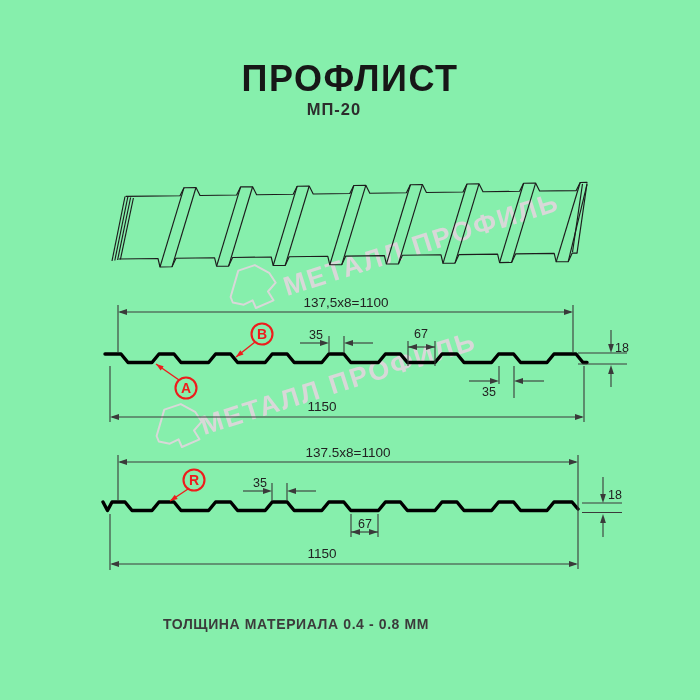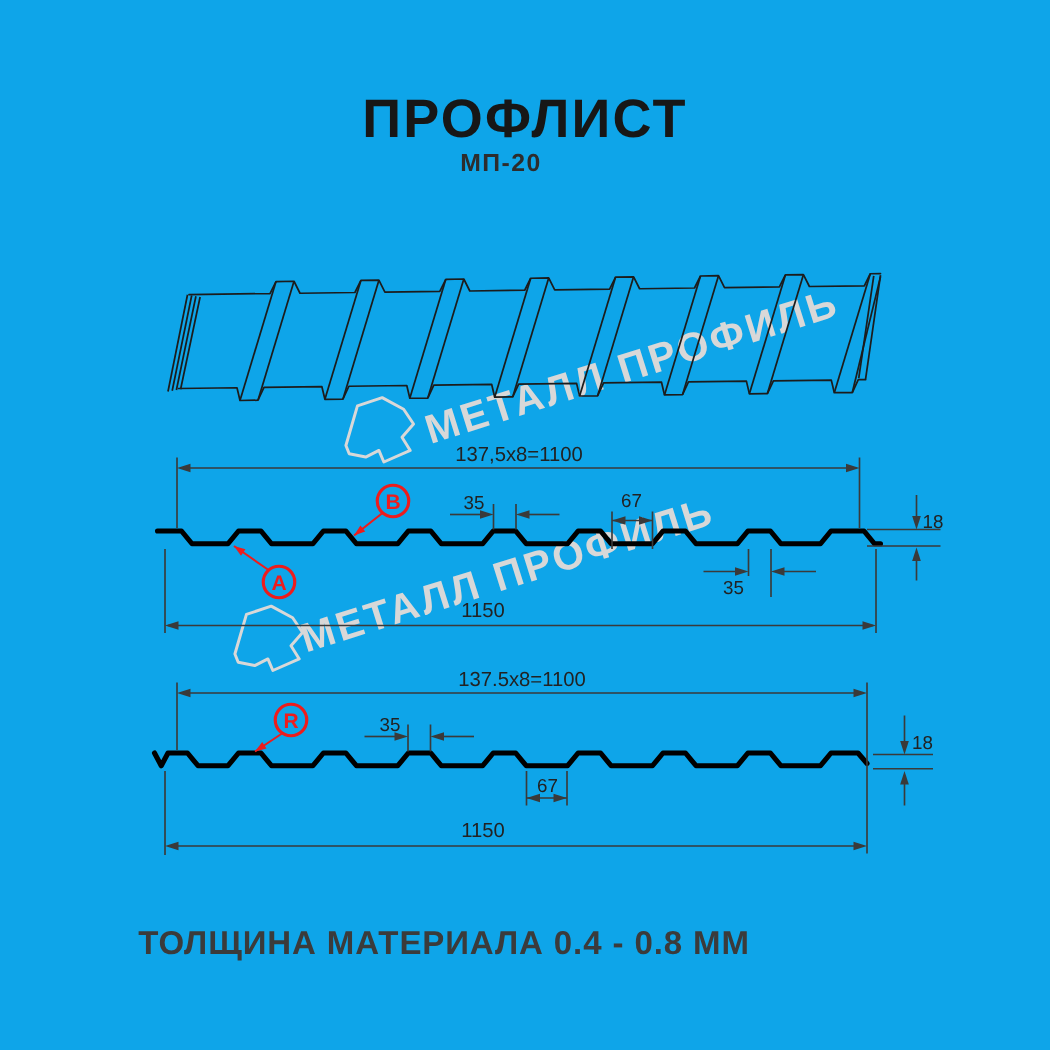--- a/index.html
+++ b/index.html
@@ -1,23 +1,23 @@
 <!DOCTYPE html>
 <html><head>
 <meta charset="utf-8">
 <style>
   html,body{margin:0;padding:0;background:#fff;}
-  .canvas{position:relative;width:700px;height:700px;background:#0ea5e9;overflow:hidden;
+  .canvas{position:relative;width:700px;height:700px;background:#86efac;overflow:hidden;
           font-family:"Liberation Sans",sans-serif;}
   .title{position:absolute;top:58px;left:0;width:700px;text-align:center;
          font-size:36px;font-weight:800;letter-spacing:1.5px;color:#171717;}
   .subtitle{position:absolute;top:100px;left:0;width:668px;text-align:center;
          font-size:16.5px;font-weight:600;letter-spacing:1px;color:#2d2d2d;}
   .footer{position:absolute;top:616px;left:0;width:592px;text-align:center;
-         font-size:22px;font-weight:600;letter-spacing:0.6px;color:#3b3b3b;}
+         font-size:14px;font-weight:600;letter-spacing:0.6px;color:#3b3b3b;}
   svg{position:absolute;left:0;top:0;}
   text.dim{font-size:13.5px;fill:#222;font-family:"Liberation Sans",sans-serif;}
   text.dimS{font-size:12.5px;fill:#222;font-family:"Liberation Sans",sans-serif;}
   text.redlab{font-size:14px;font-weight:700;font-family:"Liberation Sans",sans-serif;}
   text.wm{font-size:27px;font-weight:700;letter-spacing:2px;
           font-family:"Liberation Sans",sans-serif;}
 </style>
 </head>
 <body>
 

